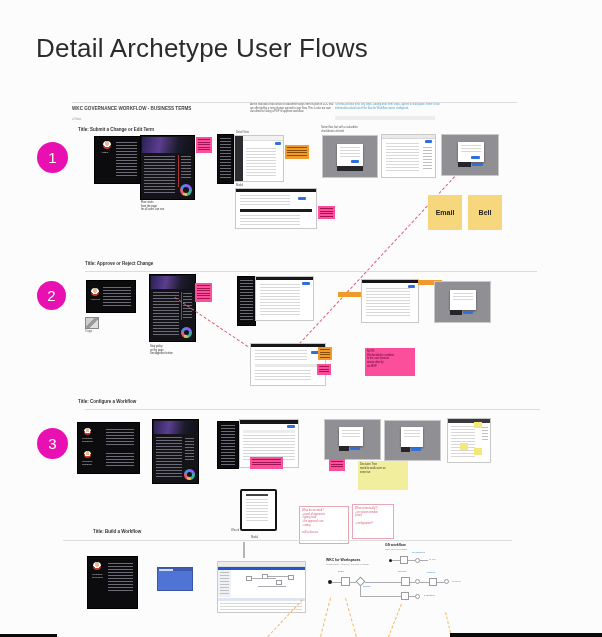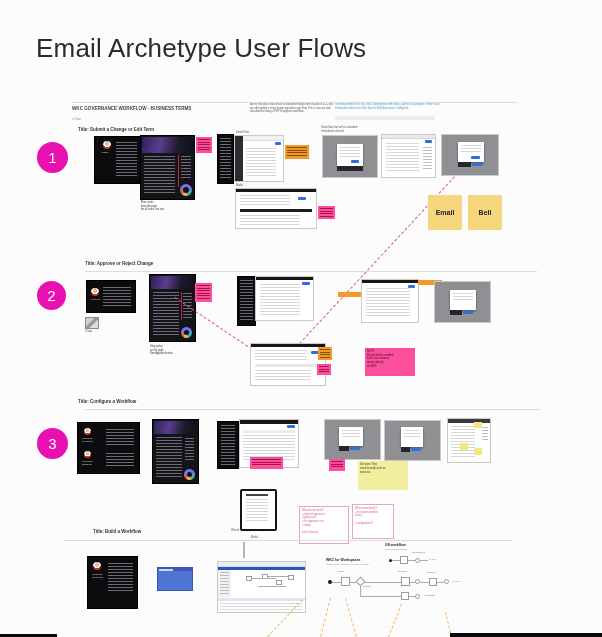--- a/index.html
+++ b/index.html
@@ -47,21 +47,21 @@
   .fsub{position:absolute;font-size:2.5px;color:#8a8a8a;}
   .flabel{position:absolute;font-size:2.5px;color:#2f7fd0;}
   .phone{position:absolute;background:#fff;border:2px solid #141414;border-radius:2px;}
   .blackbar{position:absolute;background:#0a0a0a;}
 </style>
 </head>
 <body>
 
 <div id="canvas">
 
-  <h1>Email Archetype User Flows</h1>
+  <h1>Detail Archetype User Flows</h1>
 
   <div class="rule" style="left:72px;top:102px;width:445px;"></div>
   <div class="abs" style="left:72px;top:106px;font-size:4.6px;font-weight:bold;color:#444;">WKC GOVERNANCE WORKFLOW - BUSINESS TERMS</div>
   <div class="micro" style="left:72px;top:118px;color:#999;">v1 flows</div>
   <div class="micro pre" style="left:250px;top:103px;width:86px;height:16px;overflow:hidden;">All the flow docs that consist of document steps from its path in LDC that are affected by a new change agreed to user flow. This is also our own classified list using a PDF to approve workflow.</div>
   <div class="micro-b pre" style="left:335px;top:103px;width:112px;height:11px;overflow:hidden;">Schema preview flow: key steps, adding draft term steps, agents to lead guide. Refer to our information asked out of the flow for Workflow owner configured.</div>
   <div class="abs" style="left:335px;top:116px;width:100px;height:4px;background:#ededed;"></div>
 
   <div class="sec-title" style="left:78px;top:127px;">Title: Submit a Change or Edit Term</div>
   <div class="badge" style="left:37px;top:142px;">1</div>

